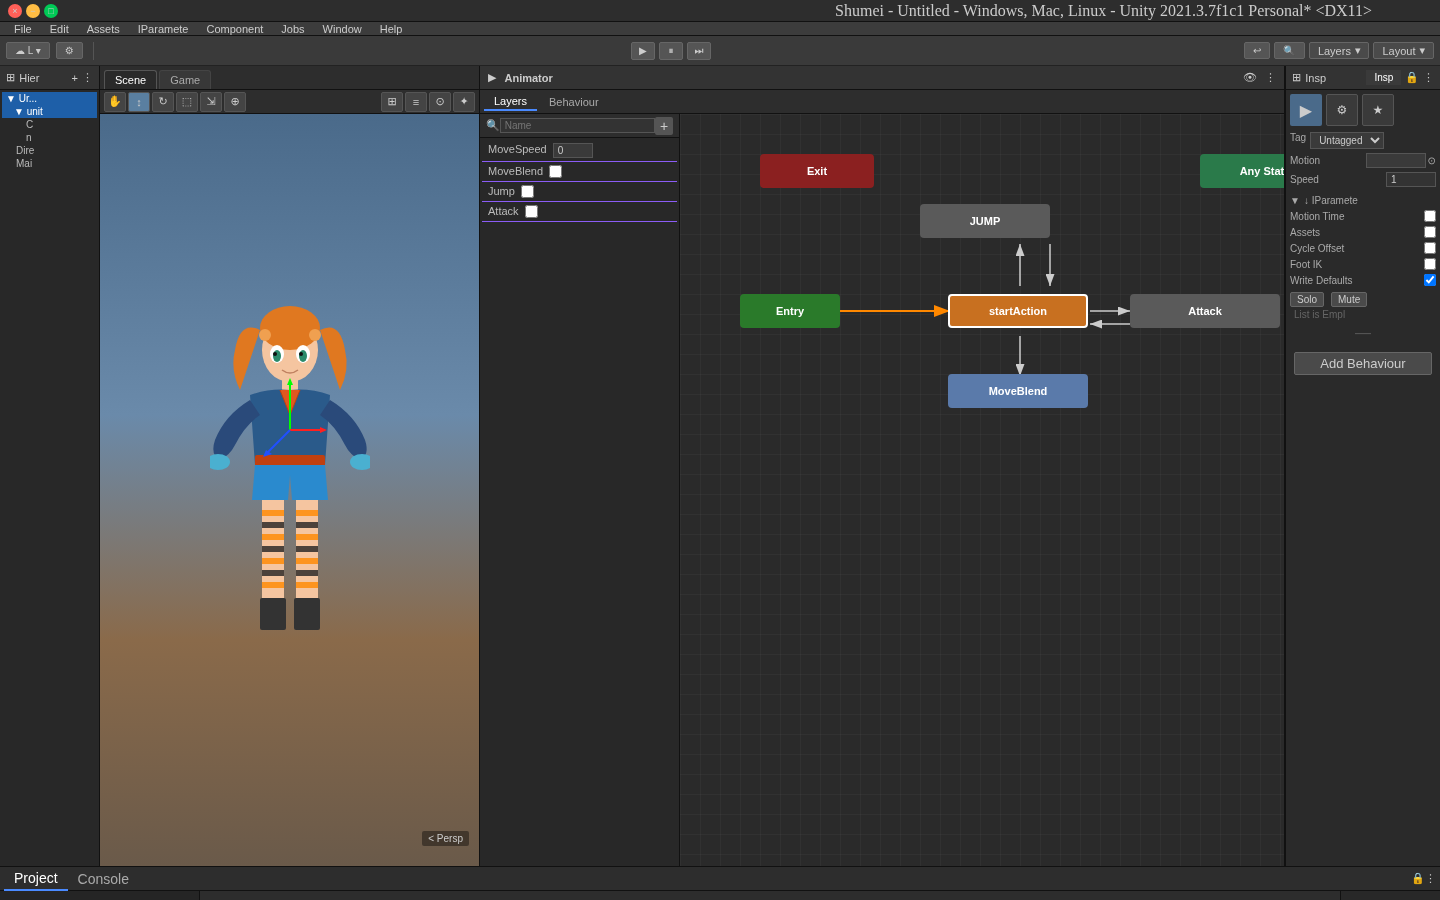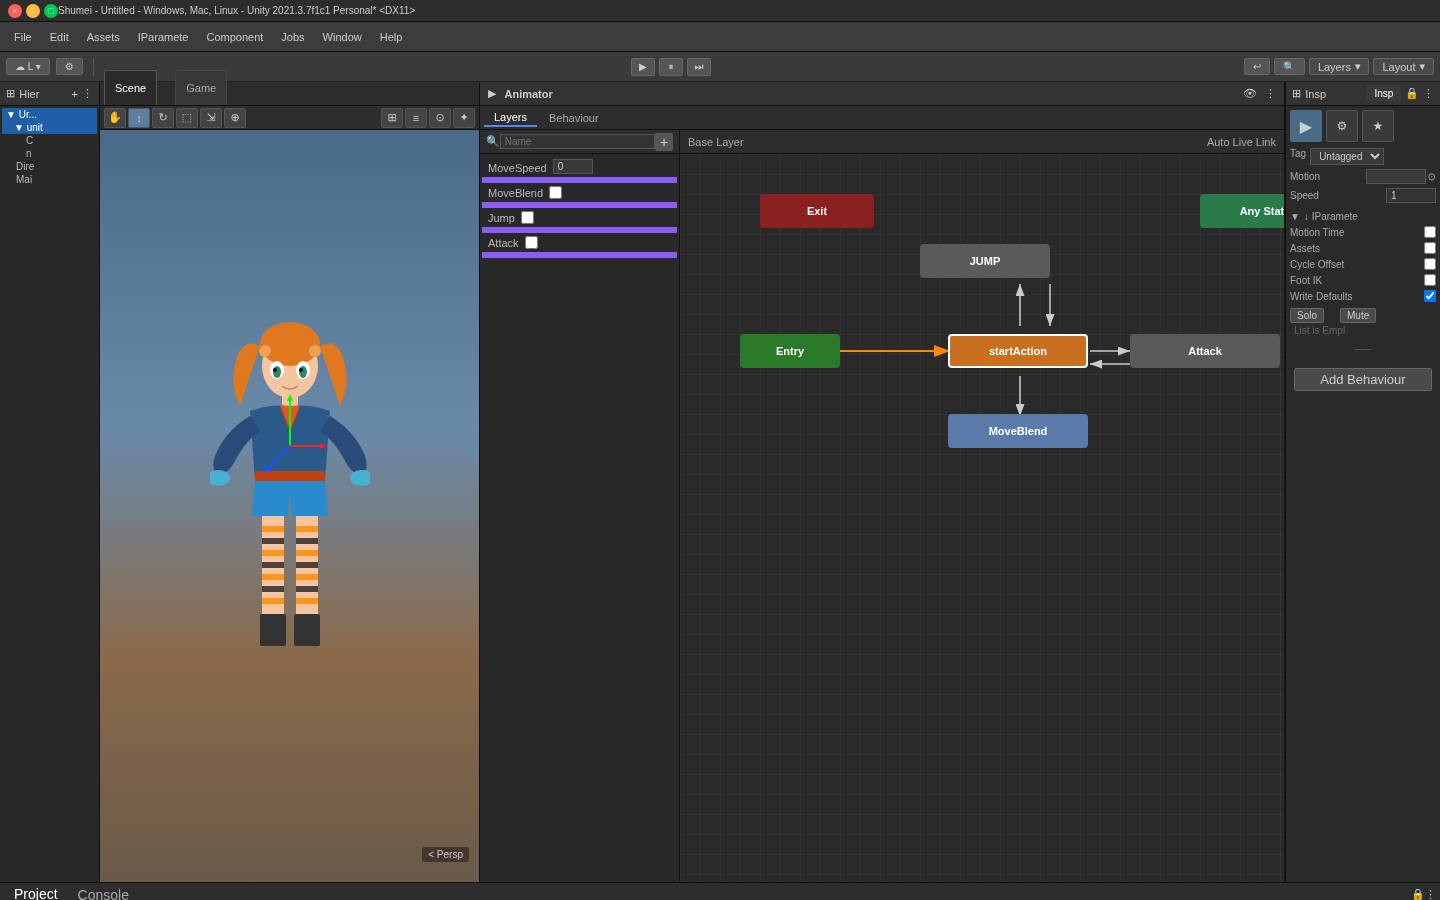--- a/index.html
+++ b/index.html
@@ -3,29 +3,29 @@
   <meta charset="utf-8">
   <style>
     * { margin: 0; padding: 0; box-sizing: border-box; }
     body { width: 1440px; height: 900px; overflow: hidden; font-family: 'Segoe UI', Arial, sans-serif; font-size: 11px; background: #1a1a1a; color: #ccc; }
 
     
     #titlebar {
       width: 100%; height: 22px; background: #2d2d2d; display: flex; align-items: center;
       justify-content: space-between; padding: 0 8px; border-bottom: 1px solid #111;
     }
-    #titlebar-title { font-size: 10px; color: #ccc; flex: 1; text-align: left; }
+    #titlebar-title { font-size: 16px; color: #ccc; flex: 1; text-align: right; font-family: Liberation Serif, serif; }
     .win-btn { width: 14px; height: 14px; border-radius: 50%; display: flex; align-items: center; justify-content: center; font-size: 9px; cursor: pointer; }
     .win-min { background: #ffbd44; }
     .win-max { background: #00ca56; }
     .win-close { background: #ff6058; }
 
     
     #menubar {
-      width: 100%; height: 30px; background: #3c3c3c; display: flex; align-items: center;
+      width: 100%; height: 14px; background: #3c3c3c; display: flex; align-items: center;
       padding: 0 6px; gap: 2px; border-bottom: 1px solid #111;
     }
     .menu-item { padding: 2px 8px; color: #ccc; font-size: 11px; cursor: pointer; border-radius: 2px; }
 
     
     #toolbar {
       width: 100%; height: 30px; background: #3a3a3a; display: flex; align-items: center;
       padding: 0 6px; gap: 6px; border-bottom: 1px solid #222;
     }
     .toolbar-btn { padding: 2px 8px; background: #555; border: 1px solid #666; border-radius: 2px; color: #ccc; font-size: 10px; cursor: pointer; }
@@ -47,21 +47,21 @@
     }
     .panel-content { flex: 1; overflow: hidden; padding: 2px; }
     .tree-item { padding: 1px 4px; font-size: 10px; color: #bbb; cursor: pointer; white-space: nowrap; }
     .tree-item.selected { background: #1e5fa8; color: #fff; }
 
     
     #scene-panel {
       width: 380px; background: #1e1e1e; border-right: 1px solid #111; display: flex; flex-direction: column;
     }
     .scene-tabs { display: flex; background: #2d2d2d; height: 24px; align-items: flex-end; padding: 0 4px; border-bottom: 1px solid #111; }
-    .scene-tab { padding: 11px 10px; font-size: 11px; color: #aaa; cursor: pointer; background: #383838; border-radius: 3px 3px 0 0; margin-right: 18px; border: 1px solid #444; border-bottom: none; }
+    .scene-tab { padding: 3px 10px; font-size: 11px; color: #aaa; cursor: pointer; background: #383838; border-radius: 3px 3px 0 0; margin-right: 2px; border: 1px solid #444; border-bottom: none; }
     .scene-tab.active { background: #2a2a2a; color: #fff; border-color: #555; }
     .scene-viewport { flex: 1; position: relative; background: #3a3a3a; overflow: hidden; }
     .scene-toolbar { height: 24px; background: #2d2d2d; display: flex; align-items: center; padding: 0 4px; gap: 2px; border-bottom: 1px solid #111; }
     .scene-tool-btn { width: 22px; height: 20px; background: #444; border: 1px solid #555; border-radius: 2px; display: flex; align-items: center; justify-content: center; font-size: 11px; cursor: pointer; color: #ccc; }
     .scene-tool-btn.active { background: #5a7fa0; }
     .scene-bg { position: absolute; inset: 0; background: linear-gradient(180deg, #4a6a8a 0%, #6a8aaa 40%, #8a6a4a 70%, #6a5a4a 100%); }
 
     
     #animator-panel {
       flex: 1; background: #2a2a2a; border-right: 1px solid #111; display: flex; flex-direction: column;
@@ -106,41 +106,41 @@
     .bottom-content { flex: 1; display: flex; }
     .bottom-sidebar { width: 200px; background: #252525; border-right: 1px solid #111; padding: 4px; overflow-y: auto; }
     .bottom-main { flex: 1; display: flex; flex-direction: column; }
 
     
     #params-panel {
       width: 200px; background: #282828; border-right: 1px solid #111; display: flex; flex-direction: column;
     }
     .params-header { height: 24px; background: #2d2d2d; display: flex; align-items: center; padding: 0 6px; border-bottom: 1px solid #111; font-size: 11px; color: #ccc; justify-content: space-between; }
     .params-list { flex: 1; overflow-y: auto; padding: 2px; }
-    .param-item { display: flex; align-items: flex-end; padding: 3px 6px; font-size: 11px; color: #bbb; border-bottom: 6px solid #8b5cf6; gap: 6px; }
+    .param-item { display: flex; align-items: flex-start; padding: 3px 6px; font-size: 11px; color: #bbb; border-bottom: 1px solid #8b5cf6; gap: 6px; }
     .param-value { background: #3a3a3a; border: 1px solid #555; padding: 1px 4px; font-size: 10px; color: #ccc; width: 40px; }
     .param-checkbox { width: 13px; height: 13px; }
 
     
     .animator-arrows { position: absolute; top: 0; left: 0; width: 100%; height: 100%; pointer-events: none; }
 
     .layers-dropdown { display: flex; align-items: center; gap: 4px; background: #4a4a4a; border: 1px solid #666; padding: 1px 8px; border-radius: 2px; cursor: pointer; font-size: 11px; color: #ccc; }
 
     .play-controls { display: flex; align-items: center; gap: 4px; }
     .play-btn { width: 24px; height: 18px; background: #555; border: 1px solid #666; border-radius: 2px; display: flex; align-items: center; justify-content: center; font-size: 10px; cursor: pointer; color: #ccc; }
 
     .bottom-toolbar { height: 26px; background: #2d2d2d; display: flex; align-items: center; padding: 0 6px; gap: 6px; border-bottom: 1px solid #111; }
 
     .inspector-tag-row { display: flex; gap: 4px; padding: 2px 0; font-size: 10px; color: #aaa; }
     .tag-dropdown { background: #3a3a3a; border: 1px solid #555; padding: 1px 4px; font-size: 10px; color: #ccc; }
 
     .motion-field { display: flex; align-items: center; gap: 2px; }
     .motion-input { background: #3a3a3a; border: 1px solid #555; padding: 1px 4px; font-size: 10px; color: #ccc; flex: 1; min-width: 0; }
 
-    .solo-mute-row { display: flex; gap: 16px; }
+    .solo-mute-row { display: flex; gap: 7px; }
     .sm-btn { padding: 1px 6px; font-size: 10px; background: #4a4a4a; border: 1px solid #666; border-radius: 2px; color: #ccc; cursor: pointer; }
 
     .list-empty { font-size: 10px; color: #666; padding: 2px 4px; }
 
     .animator-graph-wrapper { position: relative; width: 100%; height: 100%; }
 
     .param-add-btn { width: 18px; height: 18px; background: #555; border: none; color: #ccc; font-size: 14px; cursor: pointer; display: flex; align-items: center; justify-content: center; border-radius: 2px; }
 
     .inspector-icon-row { display: flex; align-items: center; gap: 4px; margin-bottom: 4px; }
     .insp-icon-box { width: 32px; height: 32px; background: #4a6a8a; border-radius: 2px; display: flex; align-items: center; justify-content: center; font-size: 16px; }
@@ -354,25 +354,20 @@
             <input type="checkbox" class="param-checkbox" style="">
           </div>
           <div class="param-item">
             <span>Attack</span>
             <input type="checkbox" class="param-checkbox" style="">
           </div>
         </div>
       </div>
 
       <div style="flex:1;position:relative;overflow:hidden">
-        <div class="animator-layer-bar">
-          <span>Base Layer</span>
-          <span style="flex:1"></span>
-          <span>Auto Live Link</span>
-        </div>
         <div class="animator-graph-wrapper">
           <div class="graph-grid"></div>
 
           <svg class="animator-arrows">
 
             <defs>
               <marker id="arrowhead" markerWidth="8" markerHeight="6" refX="8" refY="3" orient="auto">
                 <polygon points="0 0, 8 3, 0 6" fill="#ff8800"></polygon>
               </marker>
               <marker id="arrowhead-white" markerWidth="8" markerHeight="6" refX="8" refY="3" orient="auto">

